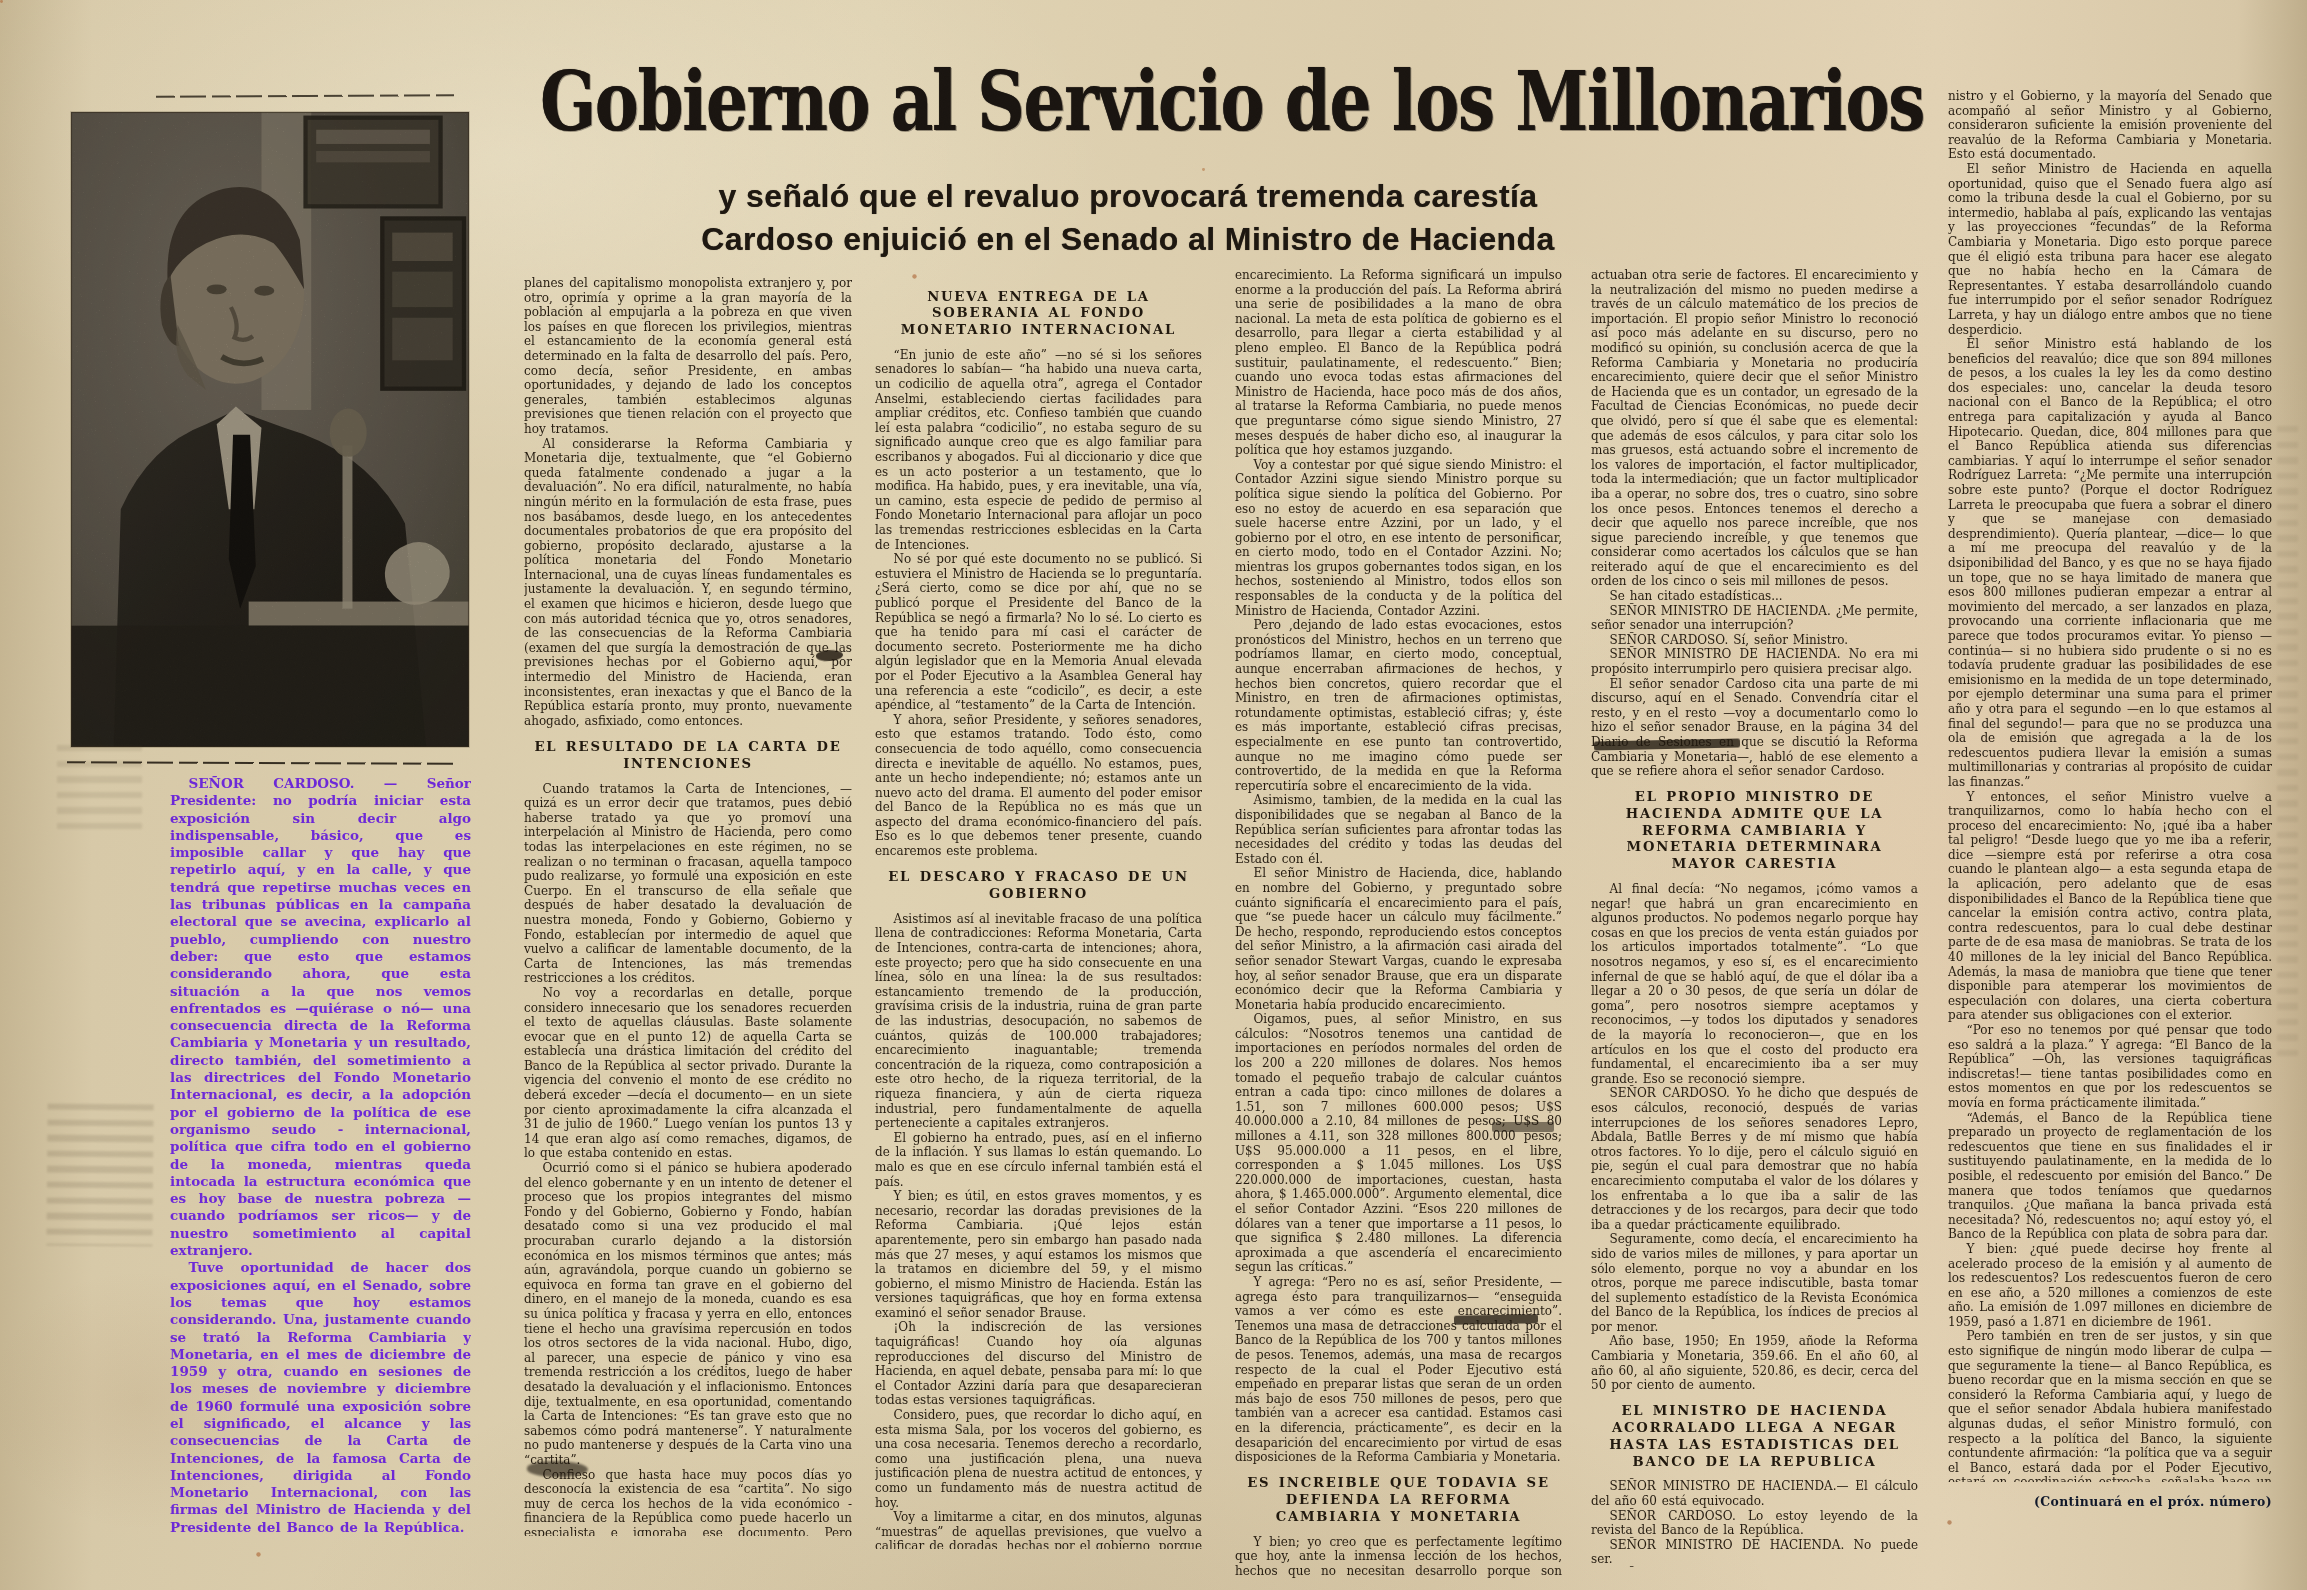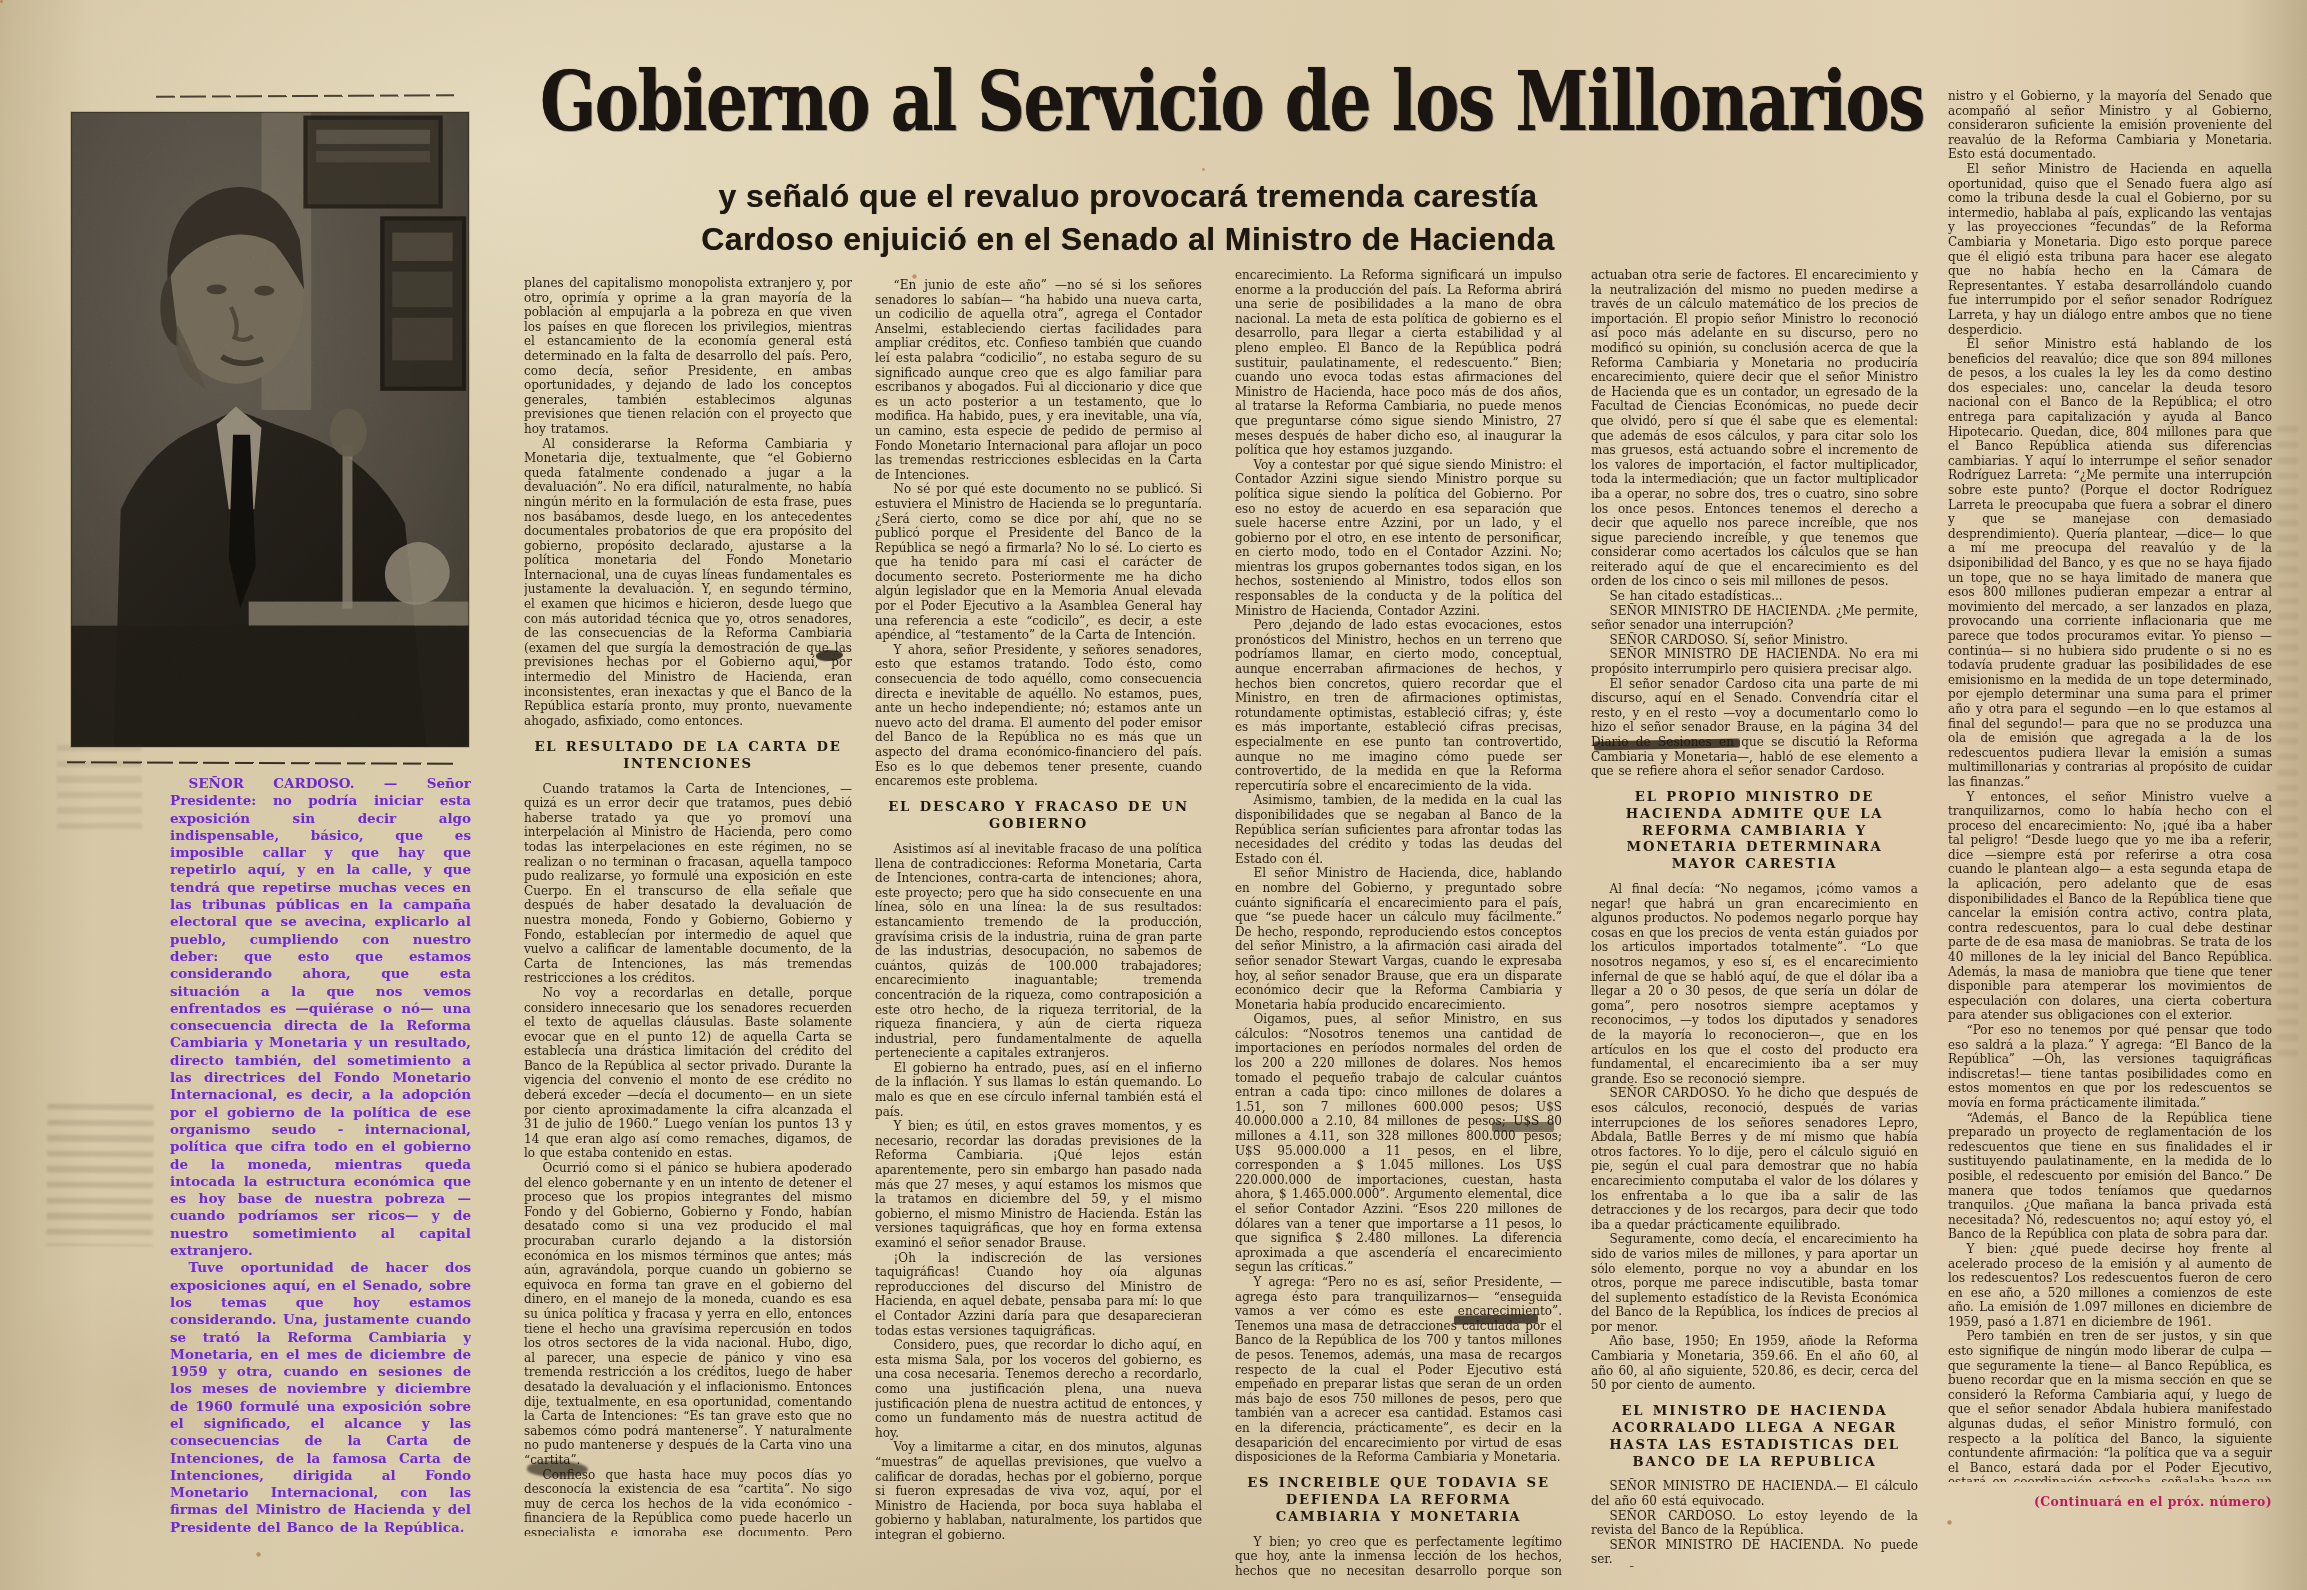--- a/index.html
+++ b/index.html
@@ -43,21 +43,21 @@
   #col-b{left:524px;top:276px;width:328px;max-height:1260px;}
   #col-c{left:875px;top:278px;width:327px;max-height:1271px;}
   #col-d{left:1235px;top:268px;width:327px;max-height:1310px;}
   #col-e{left:1591px;top:268px;width:327px;max-height:1299px;}
   #col-f{left:1948px;top:89px;width:324px;max-height:1393px;}
   .col-heading{
     font-size:13.2px;line-height:16.7px;font-weight:bold;text-align:center;
     letter-spacing:1.8px;margin:10.6px 4.3px 9.2px;text-indent:0;word-spacing:2.1px;color:#20180e;
   }
   .continuation{position:absolute;left:1948px;top:1482px;width:324px;text-align:right;
-    font-weight:bold;font-size:12.4px;letter-spacing:0.4px;color:#be185d;}
+    font-weight:bold;font-size:12.4px;letter-spacing:0.4px;color:#0f172a;}
   
   .ink-smudge{position:absolute;background:#1d160d;border-radius:45% 55% 50% 50%;opacity:.82;filter:blur(0.3px);}
   .smudge-1{left:816px;top:650px;width:27px;height:10.6px;transform:rotate(-4deg);}
   .smudge-2{left:1454px;top:1315px;width:84px;height:8.5px;transform:rotate(-1deg);border-radius:2.1px;opacity:.75;}
   .smudge-3{left:1594px;top:740px;width:146px;height:9.2px;transform:rotate(-1.2deg);border-radius:2.1px;opacity:.78;}
   .smudge-4{left:527px;top:1461px;width:61px;height:15.6px;opacity:.6;filter:blur(0.9px);}
   .smudge-5{left:1492px;top:1122px;width:62px;height:10px;opacity:.5;filter:blur(0.6px);border-radius:2.1px;}
   .bleed{position:absolute;opacity:.14;filter:blur(0.8px);
     background-image:repeating-linear-gradient(180deg,#4a3c28 0 6.4px,transparent 6.4px 15.6px);}
   .bleed-1{left:47px;top:1104px;width:106px;height:142px;transform:rotate(.5deg);}
@@ -139,20 +139,21 @@
 <div class="col" id="col-b" data-name="newspaper-column-2">
     <p class="noindent" data-name="article-paragraph">planes del capitalismo monopolista extranjero y, por otro, oprimía y oprime a la gran mayoría de la población al empujarla a la pobreza en que viven los países en que florecen los privilegios, mientras el estancamiento de la economía general está determinado en la falta de desarrollo del país. Pero, como decía, señor Presidente, en ambas oportunidades, y dejando de lado los conceptos generales, también establecimos algunas previsiones que tienen relación con el proyecto que hoy tratamos.</p>
     <p class="" data-name="article-paragraph">Al considerarse la Reforma Cambiaria y Monetaria dije, textualmente, que “el Gobierno queda fatalmente condenado a jugar a la devaluación”. No era difícil, naturalmente, no había ningún mérito en la formulación de esta frase, pues nos basábamos, desde luego, en los antecedentes documentales probatorios de que era propósito del gobierno, propósito declarado, ajustarse a la política monetaria del Fondo Monetario Internacional, una de cuyas líneas fundamentales es justamente la devaluación. Y, en segundo término, el examen que hicimos e hicieron, desde luego que con más autoridad técnica que yo, otros senadores, de las consecuencias de la Reforma Cambiaria (examen del que surgía la demostración de que las previsiones hechas por el Gobierno aquí, por intermedio del Ministro de Hacienda, eran inconsistentes, eran inexactas y que el Banco de la República estaría pronto, muy pronto, nuevamente ahogado, asfixiado, como entonces.</p>
     <h3 class="col-heading" data-name="section-heading">EL RESULTADO DE LA CARTA DE INTENCIONES</h3>
     <p class="" data-name="article-paragraph">Cuando tratamos la Carta de Intenciones, —quizá es un error decir que tratamos, pues debió haberse tratado ya que yo promoví una interpelación al Ministro de Hacienda, pero como todas las interpelaciones en este régimen, no se realizan o no terminan o fracasan, aquella tampoco pudo realizarse, yo formulé una exposición en este Cuerpo. En el transcurso de ella señale que después de haber desatado la devaluación de nuestra moneda, Fondo y Gobierno, Gobierno y Fondo, establecían por intermedio de aquel que vuelvo a calificar de lamentable documento, de la Carta de Intenciones, las más tremendas restricciones a los créditos.</p>
     <p class="" data-name="article-paragraph">No voy a recordarlas en detalle, porque considero innecesario que los senadores recuerden el texto de aquellas cláusulas. Baste solamente evocar que en el punto 12) de aquella Carta se establecía una drástica limitación del crédito del Banco de la República al sector privado. Durante la vigencia del convenio el monto de ese crédito no deberá exceder —decía el documento— en un siete por ciento aproximadamente la cifra alcanzada el 31 de julio de 1960.” Luego venían los puntos 13 y 14 que eran algo así como remaches, digamos, de lo que estaba contenido en estas.</p>
     <p class="" data-name="article-paragraph">Ocurrió como si el pánico se hubiera apoderado del elenco gobernante y en un intento de detener el proceso que los propios integrantes del mismo Fondo y del Gobierno, Gobierno y Fondo, habían desatado como si una vez producido el mal procuraban curarlo dejando a la distorsión económica en los mismos términos que antes; más aún, agravándola, porque cuando un gobierno se equivoca en forma tan grave en el gobierno del dinero, en el manejo de la moneda, cuando es esa su única política y fracasa y yerra en ello, entonces tiene el hecho una gravísima repercusión en todos los otros sectores de la vida nacional. Hubo, digo, al parecer, una especie de pánico y vino esa tremenda restricción a los créditos, luego de haber desatado la devaluación y el inflacionismo. Entonces dije, textualmente, en esa oportunidad, comentando la Carta de Intenciones: “Es tan grave esto que no sabemos cómo podrá mantenerse”. Y naturalmente no pudo mantenerse y después de la Carta vino una “cartita”.</p>
     <p class="" data-name="article-paragraph">Confieso que hasta hace muy pocos días yo desconocía la existencia de esa “cartita”. No sigo muy de cerca los hechos de la vida económico - financiera de la República como puede hacerlo un especialista e ignoraba ese documento. Pero leyendo los antecedentes de la Cámara de Diputados me encuentro que en una reunión de la Comisión de Hacienda estando presente el contador Anselmi, Presidente de la Asociación de Bancos, señalaba él, que el Departamento de Emisión del Banco de la República tiene en sus manos los resortes que permiten suplir la redescontabilidad de documentos o de los cupos de redescuentos de la Banca privada. Naturalmente, agregaba el contador Anselmi, que tiene esto sus frenos, que emergen por ejemplo, de la primera Carta de Intenciones del año pasado.</p>
   </div>
 <div class="col" id="col-c" data-name="newspaper-column-3">
+    <h3 class="col-heading" data-name="section-heading">NUEVA ENTREGA DE LA SOBERANIA AL FONDO MONETARIO INTERNACIONAL</h3>
     <p class="" data-name="article-paragraph">“En junio de este año” —no sé si los señores senadores lo sabían— “ha habido una nueva carta, un codicilio de aquella otra”, agrega el Contador Anselmi, estableciendo ciertas facilidades para ampliar créditos, etc. Confieso también que cuando leí esta palabra “codicilio”, no estaba seguro de su significado aunque creo que es algo familiar para escribanos y abogados. Fui al diccionario y dice que es un acto posterior a un testamento, que lo modifica. Ha habido, pues, y era inevitable, una vía, un camino, esta especie de pedido de permiso al Fondo Monetario Internacional para aflojar un poco las tremendas restricciones esblecidas en la Carta de Intenciones.</p>
     <p class="" data-name="article-paragraph">No sé por qué este documento no se publicó. Si estuviera el Ministro de Hacienda se lo preguntaría. ¿Será cierto, como se dice por ahí, que no se publicó porque el Presidente del Banco de la República se negó a firmarla? No lo sé. Lo cierto es que ha tenido para mí casi el carácter de documento secreto. Posteriormente me ha dicho algún legislador que en la Memoria Anual elevada por el Poder Ejecutivo a la Asamblea General hay una referencia a este “codicilo”, es decir, a este apéndice, al “testamento” de la Carta de Intención.</p>
     <p class="" data-name="article-paragraph">Y ahora, señor Presidente, y señores senadores, esto que estamos tratando. Todo ésto, como consecuencia de todo aquéllo, como consecuencia directa e inevitable de aquéllo. No estamos, pues, ante un hecho independiente; nó; estamos ante un nuevo acto del drama. El aumento del poder emisor del Banco de la República no es más que un aspecto del drama económico-financiero del país. Eso es lo que debemos tener presente, cuando encaremos este problema.</p>
     <h3 class="col-heading" data-name="section-heading">EL DESCARO Y FRACASO DE UN GOBIERNO</h3>
     <p class="" data-name="article-paragraph">Asistimos así al inevitable fracaso de una política llena de contradicciones: Reforma Monetaria, Carta de Intenciones, contra-carta de intenciones; ahora, este proyecto; pero que ha sido consecuente en una línea, sólo en una línea: la de sus resultados: estancamiento tremendo de la producción, gravísima crisis de la industria, ruina de gran parte de las industrias, desocupación, no sabemos de cuántos, quizás de 100.000 trabajadores; encarecimiento inaguantable; tremenda concentración de la riqueza, como contraposición a este otro hecho, de la riqueza territorial, de la riqueza financiera, y aún de cierta riqueza industrial, pero fundamentalmente de aquella perteneciente a capitales extranjeros.</p>
     <p class="" data-name="article-paragraph">El gobierno ha entrado, pues, así en el infierno de la inflación. Y sus llamas lo están quemando. Lo malo es que en ese círculo infernal también está el país.</p>
     <p class="" data-name="article-paragraph">Y bien; es útil, en estos graves momentos, y es necesario, recordar las doradas previsiones de la Reforma Cambiaria. ¡Qué lejos están aparentemente, pero sin embargo han pasado nada más que 27 meses, y aquí estamos los mismos que la tratamos en diciembre del 59, y el mismo gobierno, el mismo Ministro de Hacienda. Están las versiones taquigráficas, que hoy en forma extensa examinó el señor senador Brause.</p>
     <p class="" data-name="article-paragraph">¡Oh la indiscreción de las versiones taquigráficas! Cuando hoy oía algunas reproducciones del discurso del Ministro de Hacienda, en aquel debate, pensaba para mí: lo que el Contador Azzini daría para que desaparecieran todas estas versiones taquigráficas.</p>
     <p class="" data-name="article-paragraph">Considero, pues, que recordar lo dicho aquí, en esta misma Sala, por los voceros del gobierno, es una cosa necesaria. Tenemos derecho a recordarlo, como una justificación plena, una nueva justificación plena de nuestra actitud de entonces, y como un fundamento más de nuestra actitud de hoy.</p>
     <p class="" data-name="article-paragraph">Voy a limitarme a citar, en dos minutos, algunas “muestras” de aquellas previsiones, que vuelvo a calificar de doradas, hechas por el gobierno, porque si fueron expresadas de viva voz, aquí, por el Ministro de Hacienda, por boca suya hablaba el gobierno y hablaban, naturalmente, los partidos que integran el gobierno.</p>

